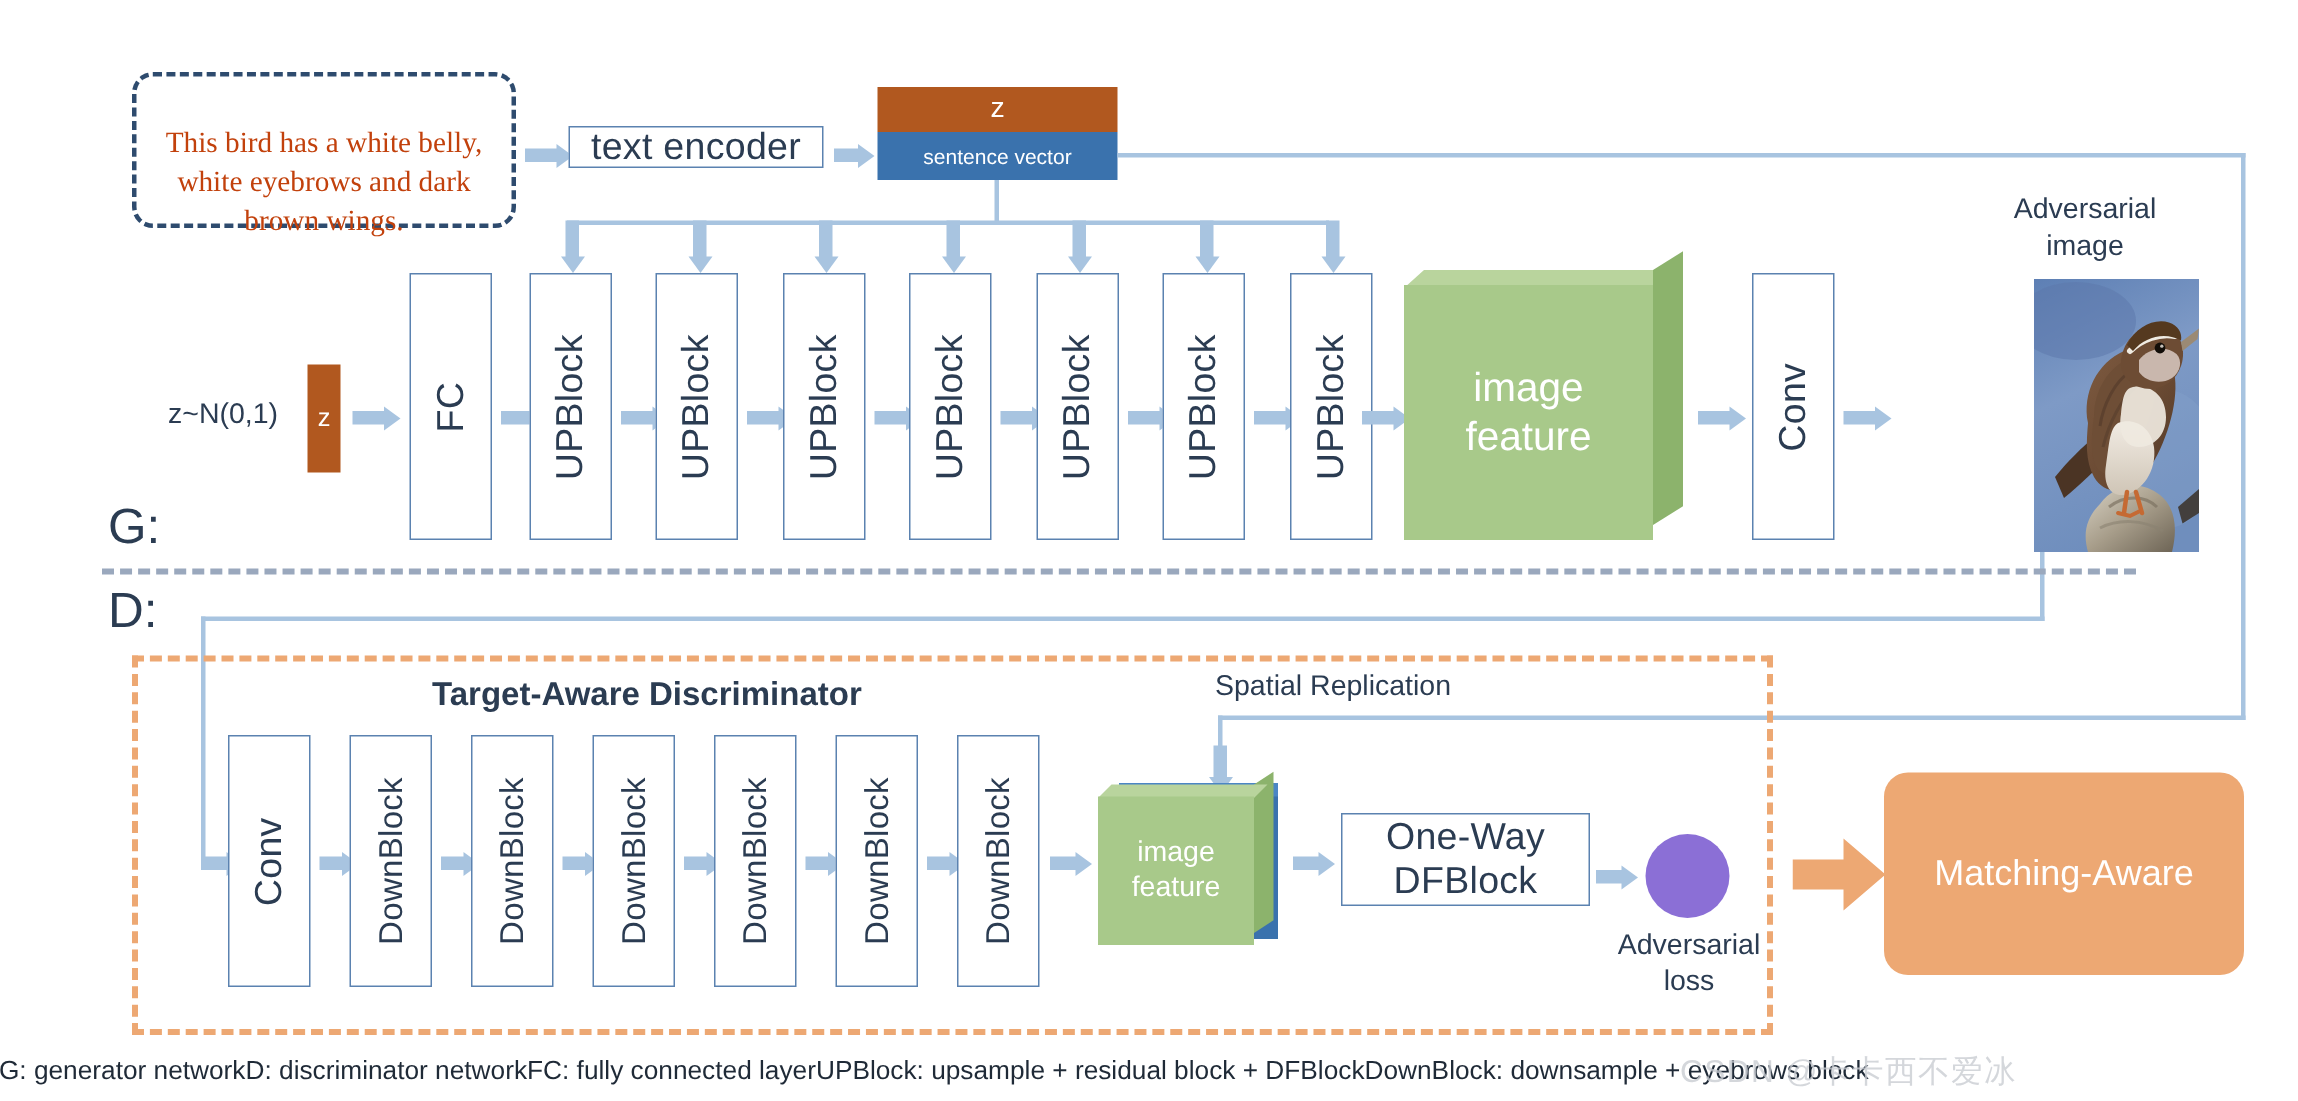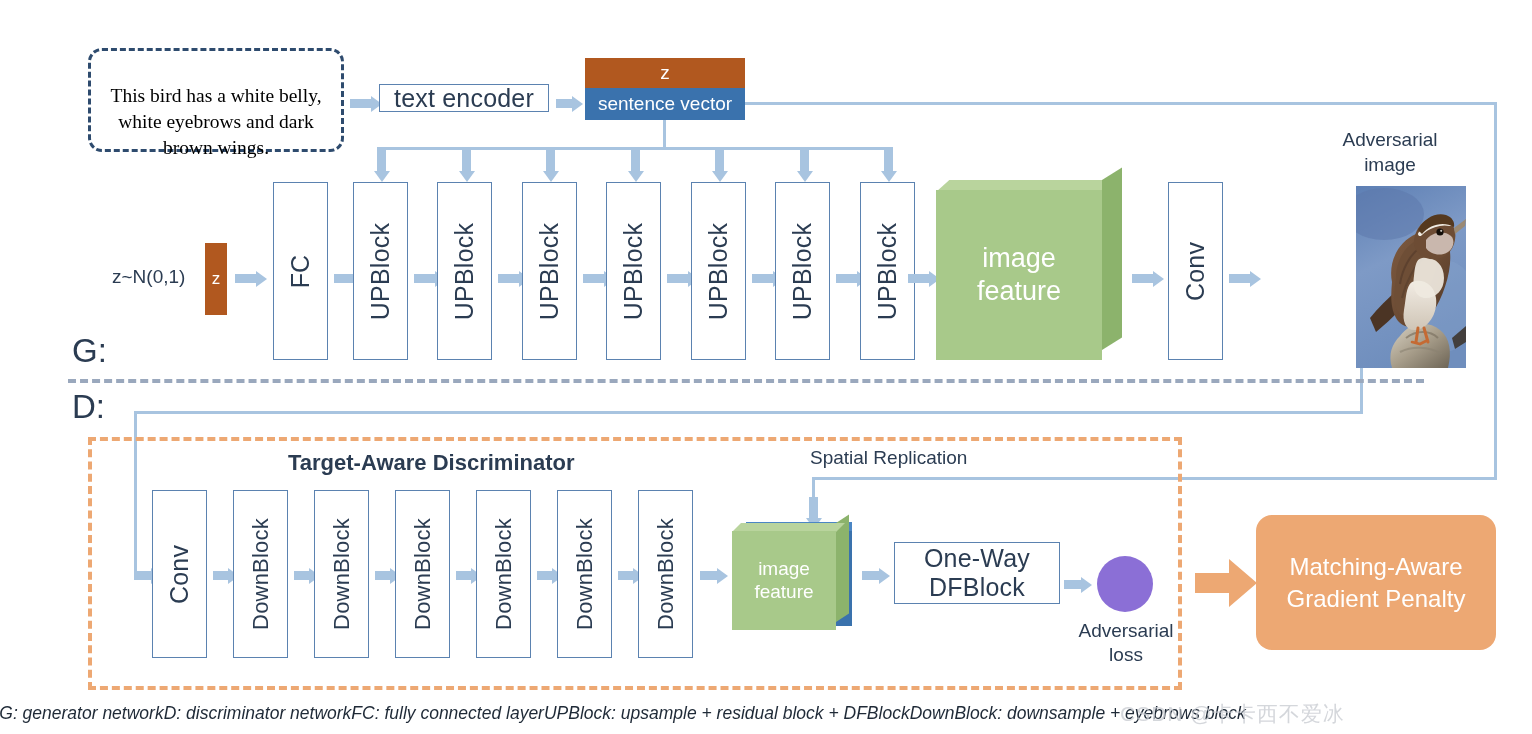--- a/index.html
+++ b/index.html
@@ -24,21 +24,21 @@
     border:3px dashed #2e4b6e;
     border-radius:14px;
     box-sizing:border-box;
     display:flex; align-items:center; justify-content:center;
     padding:4px 10px;
   }
   .caption-text{
     font-family:"Liberation Serif", serif;
     font-size:19.5px;
     line-height:1.35;
-    color:#000000;
+    color:#c2410c;
     text-align:center;
     margin-top:44px;
   }
 
   
   .wbox{
     background:#ffffff;
     border:1.6px solid #5b82b0;
     box-sizing:border-box;
     display:flex; align-items:center; justify-content:center;
@@ -63,21 +63,21 @@
     left:585px; top:58px; width:160px; height:30px;
     background:#b1581f;
     display:flex;align-items:center;justify-content:center;
   }
   .sv-z span{color:#ffffff;font-size:19px;}
   .sv-sent{
     left:585px; top:88px; width:160px; height:32px;
     background:#3a72ad;
     display:flex;align-items:center;justify-content:center;
   }
-  .sv-sent span{color:#ffffff;font-size:19px;}
+  .sv-sent span{color:#ffffff;font-size:14px;}
 
   
   .z-chip{
     left:205px; top:243px; width:22px; height:72px;
     background:#b1581f;
     display:flex;align-items:center;justify-content:center;
   }
   .z-chip span{color:#fff;font-size:17px;}
   .z-formula{
     left:112px; top:266px;
@@ -215,21 +215,21 @@
 
   
   .spat-lbl{
     left:810px;top:447px;font-size:19px;color:#2b3c52;white-space:nowrap;
   }
 
   
   .legend{
     left:0;top:703px;width:1245px;
     display:flex;justify-content:center;gap:0;
-    font-size:17.5px;color:#1f2a37;font-style:italic;
+    font-size:17.5px;color:#1f2a37;
   }
   .legend .item{white-space:nowrap;}
   .legend .sp{display:inline-block;width:36px;}
 
   
   .wm{
     left:1120px;top:700px;
     font-size:21px;color:#c9ccd2;opacity:.78;
     white-space:nowrap;
     letter-spacing:1px;
@@ -511,21 +511,20 @@
 
   <div class="abs big-arrow">
     <svg width="62" height="54" viewBox="0 0 62 54" xmlns="http://www.w3.org/2000/svg">
       <path d="M0 17 L34 17 L34 3 L62 27 L34 51 L34 37 L0 37 Z" fill="#eda873"></path>
     </svg>
   </div>
 
   <div class="abs map-box">
     <span>
       <span>Matching-Aware</span><br>
-      <span>Gradient Penalty</span>
     </span>
   </div>
 
   <div class="abs legend">
     <span class="item">G: generator network</span>
     <span class="sp"></span>
     <span class="item">D: discriminator network</span>
     <span class="sp"></span>
     <span class="item">FC: fully connected layer</span>
     <span class="sp"></span>

